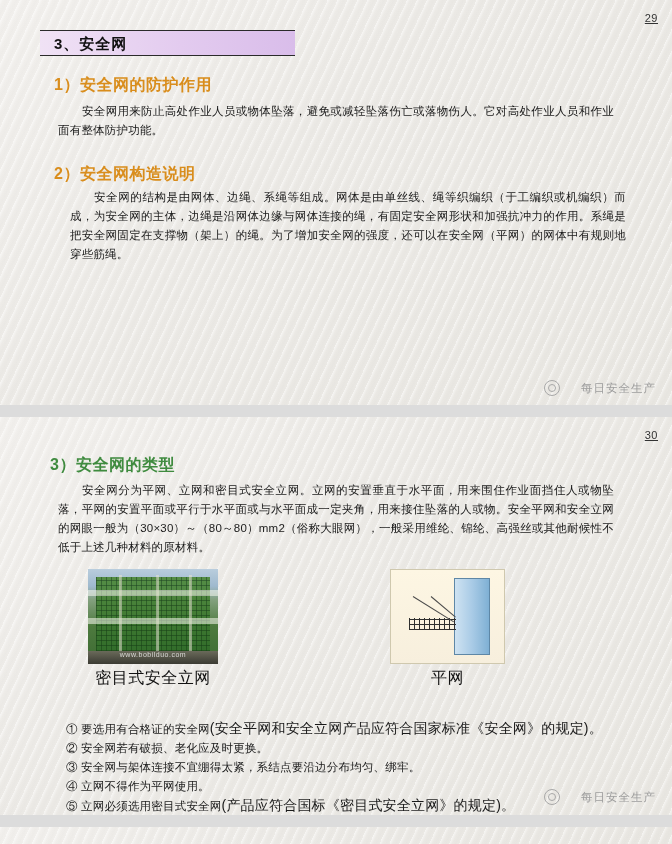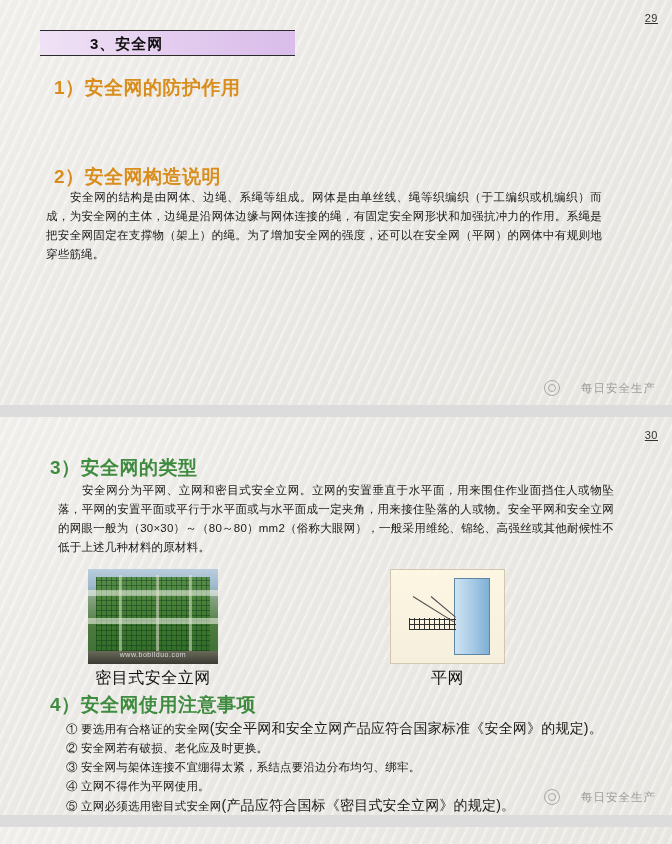--- a/index.html
+++ b/index.html
@@ -64,26 +64,25 @@
     box-sizing: border-box;
   }
   .title-bar .t {
     position: absolute;
     left: 14px;
     top: 4px;
     font-size: 15px;
     font-weight: bold;
     color: #111;
     letter-spacing: 1px;
-    margin-left: 36px;
   }
 
   .h2 {
     position: absolute;
-    font-size: 19px;
+    font-size: 16px;
     font-weight: bold;
     letter-spacing: 0.5px;
     text-align: center;
   }
   .h2.orange { color: #d98d1c; }
   .h2.green  { color: #3f8b3f; }
 
   .para {
     position: absolute;
     font-size: 11.5px;
@@ -237,24 +236,25 @@
   <div class="slide slide-1">
 
     <div class="pagenum">29</div>
 
     <div class="title-bar">
       <div class="t">3、安全网</div>
     </div>
 
     <div class="h2 orange" style="left:54px; top:75px;">1）安全网的防护作用</div>
 
+    <div class="para indent" style="left:58px; top:102px; width:556px;">安全网用来防止高处作业人员或物体坠落，避免或减轻坠落伤亡或落物伤人。它对高处作业人员和作业面有整体防护功能。</div>
 
     <div class="h2 orange" style="left:54px; top:164px;">2）安全网构造说明</div>
 
-    <div class="para indent" style="left:46px; top:188px; width:556px;">安全网的结构是由网体、边绳、系绳等组成。网体是由单丝线、绳等织编织（于工编织或机编织）而成，为安全网的主体，边绳是沿网体边缘与网体连接的绳，有固定安全网形状和加强抗冲力的作用。系绳是把安全网固定在支撑物（架上）的绳。为了增加安全网的强度，还可以在安全网（平网）的网体中有规则地穿些筋绳。</div>
+    <div class="para indent" style="left:70px; top:188px; width:556px;">安全网的结构是由网体、边绳、系绳等组成。网体是由单丝线、绳等织编织（于工编织或机编织）而成，为安全网的主体，边绳是沿网体边缘与网体连接的绳，有固定安全网形状和加强抗冲力的作用。系绳是把安全网固定在支撑物（架上）的绳。为了增加安全网的强度，还可以在安全网（平网）的网体中有规则地穿些筋绳。</div>
 
     <div class="wm" style="top:380px;">
       <span class="circle"></span>
       <span>每日安全生产</span>
     </div>
   </div>
 
   <div class="gap"></div>
 
   <div class="slide slide-2">
@@ -282,21 +282,20 @@
     <div class="img-box" style="left:390px; top:152px; width:115px; height:95px;">
       <div class="diagram">
         <div class="wall"></div>
         <div class="net-h"></div>
         <div class="rope" style="left:22px; top:26px; width:48px; transform:rotate(32deg);"></div>
         <div class="rope" style="left:40px; top:26px; width:32px; transform:rotate(40deg);"></div>
       </div>
     </div>
     <div class="img-cap" style="left:390px; top:251px; width:115px;">平网</div>
 
-    <div class="h2 green" style="left:50px; top:275px;">4）安全网使用注意事项</div>
 
     <div class="list" style="left:66px; top:302px; width:560px;">
       <div class="li">
         <span>①</span>
         <span>要选用有合格证的安全网</span><span class="sm">(安全平网和安全立网产品应符合国家标准《安全网》的规定)。</span>
       </div>
       <div class="li">
         <span>②</span>
         <span>安全网若有破损、老化应及时更换。</span>
       </div>

